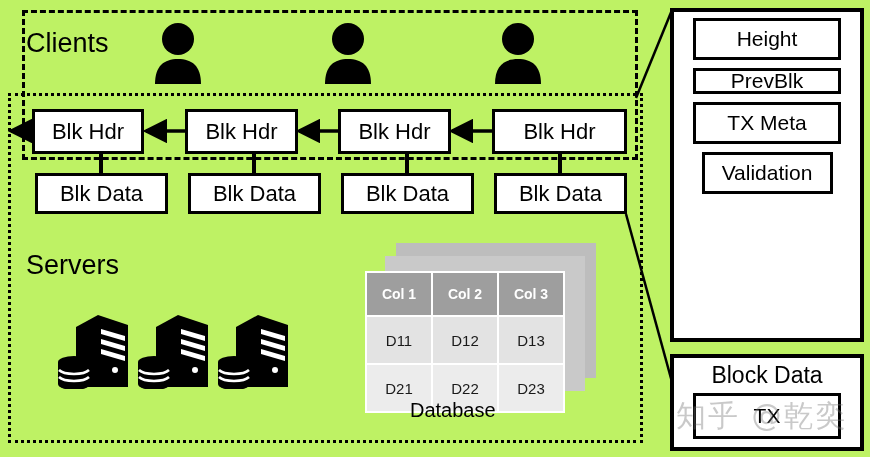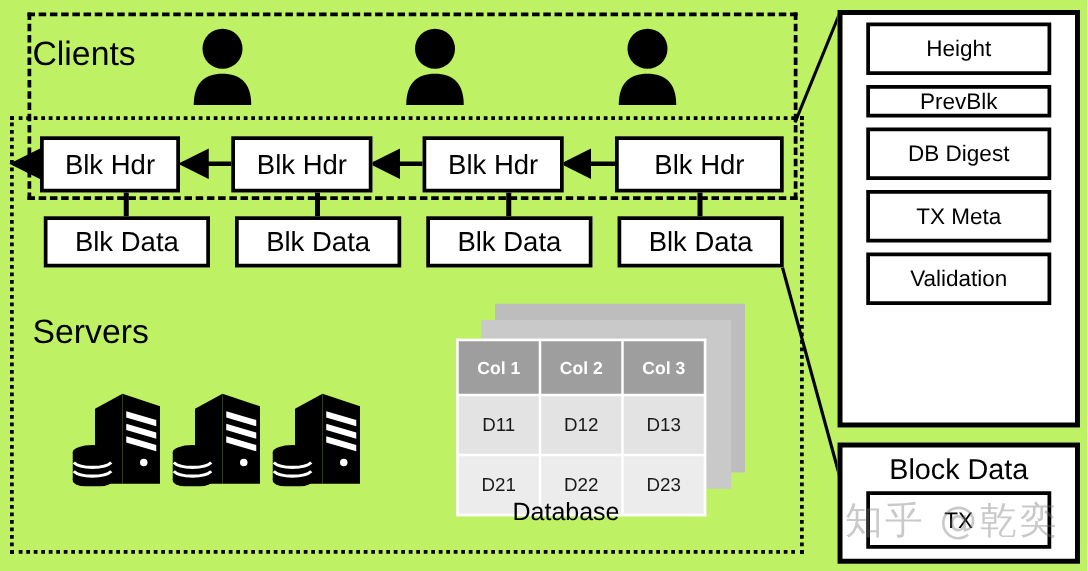--- a/index.html
+++ b/index.html
@@ -115,21 +115,21 @@
     color: #000000;
     white-space: nowrap;
   }
   .field-box {
     border: 3px solid #000000;
     background: #ffffff;
     box-sizing: border-box;
     display: flex;
     align-items: center;
     justify-content: center;
-    font-size: 18px;
+    font-size: 21px;
     color: #000000;
     white-space: nowrap;
   }
 
   
   .watermark {
     left: 676px; top: 396px;
     font-size: 30px;
     color: rgba(120,120,120,0.40);
     white-space: nowrap;
@@ -288,23 +288,22 @@
           <td>D23</td>
         </tr>
       </tbody>
     </table>
   </div>
   <div class="abs db-caption" style="left:410px; top:399px;">Database</div>
 
   <div class="abs detail-panel" style="left:670px; top:8px; width:194px; height:334px;">
     <div class="field-box" style="margin:6px auto 0; width:148px; height:42px;">Height</div>
     <div class="field-box" style="margin:8px auto 0; width:148px; height:26px;">PrevBlk</div>
-    <div class="field-box" style="margin:8px auto 0; width:148px; height:42px;">DB Digest</div>
     <div class="field-box" style="margin:8px auto 0; width:148px; height:42px;">TX Meta</div>
-    <div class="field-box" style="margin:8px auto 4px; width:148px; height:42px;">Validation</div>
+    <div class="field-box" style="margin:8px auto 4px; width:131px; height:42px;">Validation</div>
   </div>
 
   <div class="abs detail-panel" style="left:670px; top:354px; width:194px; height:97px;">
     <div class="detail-title" style="margin-top:4px;">Block Data</div>
     <div class="field-box" style="margin:4px auto 0; width:148px; height:46px;">TX</div>
   </div>
 
   <div class="abs watermark">知乎 @乾奕</div>
 
 </div>

